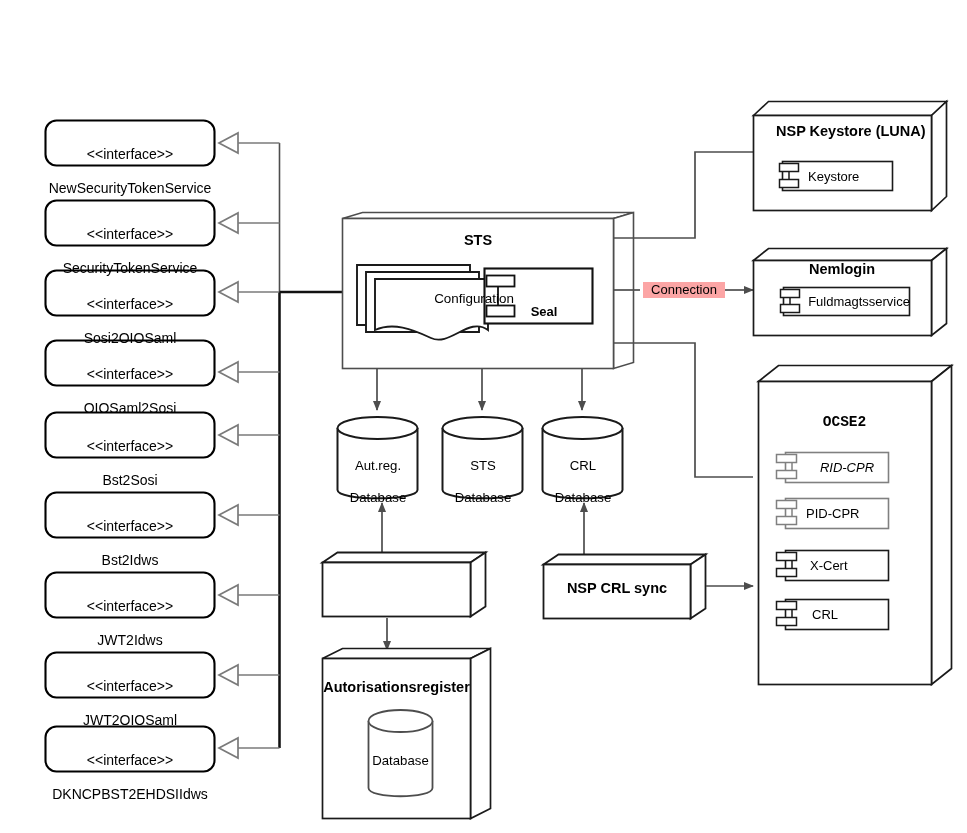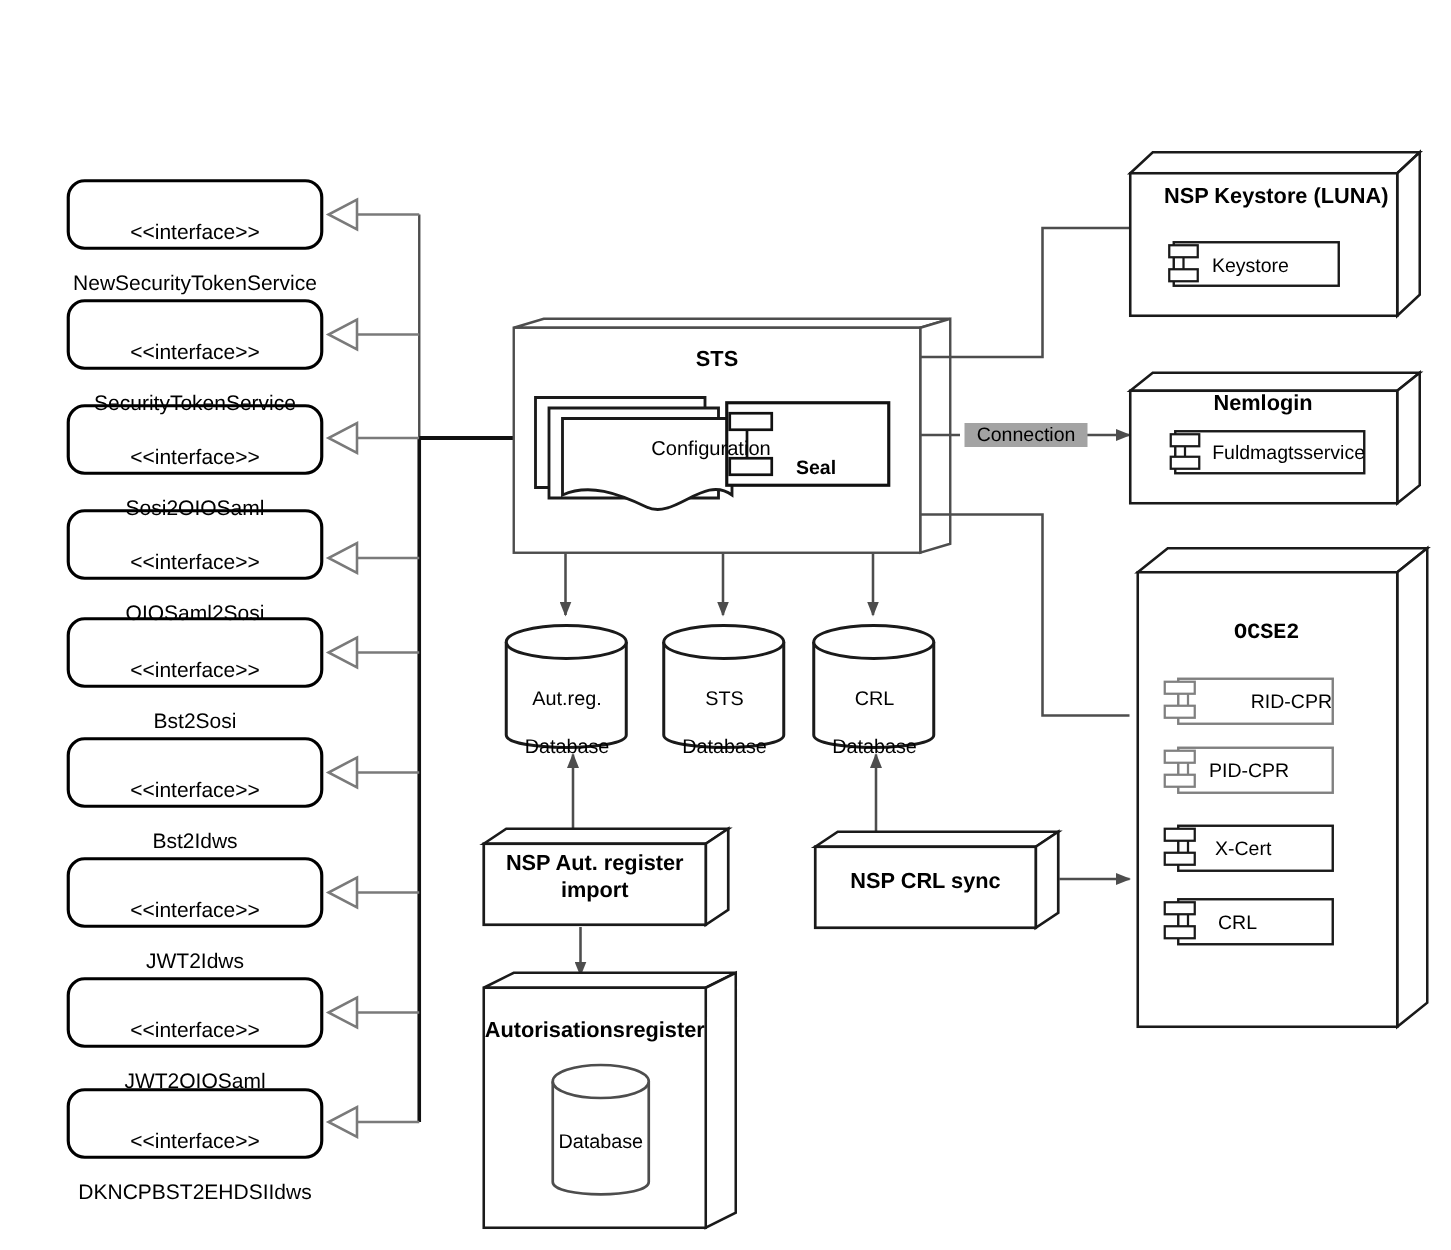--- a/index.html
+++ b/index.html
@@ -42,21 +42,21 @@
     font-weight: bold;
   }
   .comp-label {
     font-size: 13px;
   }
   .db-label {
     font-size: 13.2px;
   }
   .edge-label {
     font-size: 13px;
-    background: #a3a3a3;
+    background: #fca5a5;
     padding: 0 3px;
   }
   .artifact-label {
     font-size: 13.4px;
   }
   .bold-label {
     font-weight: bold;
   }
 </style>
 </head>
@@ -305,34 +305,32 @@
   </div>
   <div class="lbl db-label" style="left:443px; top:442px; width:80px;">
     <span>STS</span><br>
     <span>Database</span>
   </div>
   <div class="lbl db-label" style="left:543px; top:442px; width:80px;">
     <span>CRL</span><br>
     <span>Database</span>
   </div>
 
-  <div class="lbl node-title" style="left:323px; top:568px; width:147px;">NSP Aut. register
-import</div>
   <div class="lbl node-title" style="left:544px; top:580px; width:146px;">NSP CRL sync</div>
 
   <div class="lbl node-title" style="left:323px; top:679px; width:147px;">Autorisationsregister</div>
   <div class="lbl db-label" style="left:368px; top:753px; width:65px;">Database</div>
 
   <div class="lbl node-title" style="left:753px; top:123px; width:178px; text-align:left; padding-left:23px; box-sizing:border-box;">NSP Keystore (LUNA)</div>
   <div class="lbl comp-label" style="left:808px; top:169px; width:84px; text-align:left;">Keystore</div>
 
   <div class="lbl node-title" style="left:753px; top:261px; width:178px;">Nemlogin</div>
   <div class="lbl comp-label" style="left:806px; top:294px; width:104px; text-align:right;">Fuldmagtsservice</div>
 
   <div class="lbl node-title" style="left:758px; top:414px; width:173px;font-family:Liberation Mono, monospace;">OCSE2</div>
-  <div class="lbl comp-label" style="left:806px; top:460px; width:82px; text-align:right;">RID-CPR</div>
+  <div class="lbl comp-label" style="left:806px; top:460px; width:82px; text-align:center;font-style:italic;">RID-CPR</div>
   <div class="lbl comp-label" style="left:806px; top:506px; width:82px; text-align:left;">PID-CPR</div>
   <div class="lbl comp-label" style="left:810px; top:558px; width:78px; text-align:left;">X-Cert</div>
   <div class="lbl comp-label" style="left:812px; top:607px; width:76px; text-align:left;">CRL</div>
 
   <div class="lbl edge-label" style="left:643px; top:282px; width:76px;">Connection</div>
 
 </div>
 
 </body></html>

